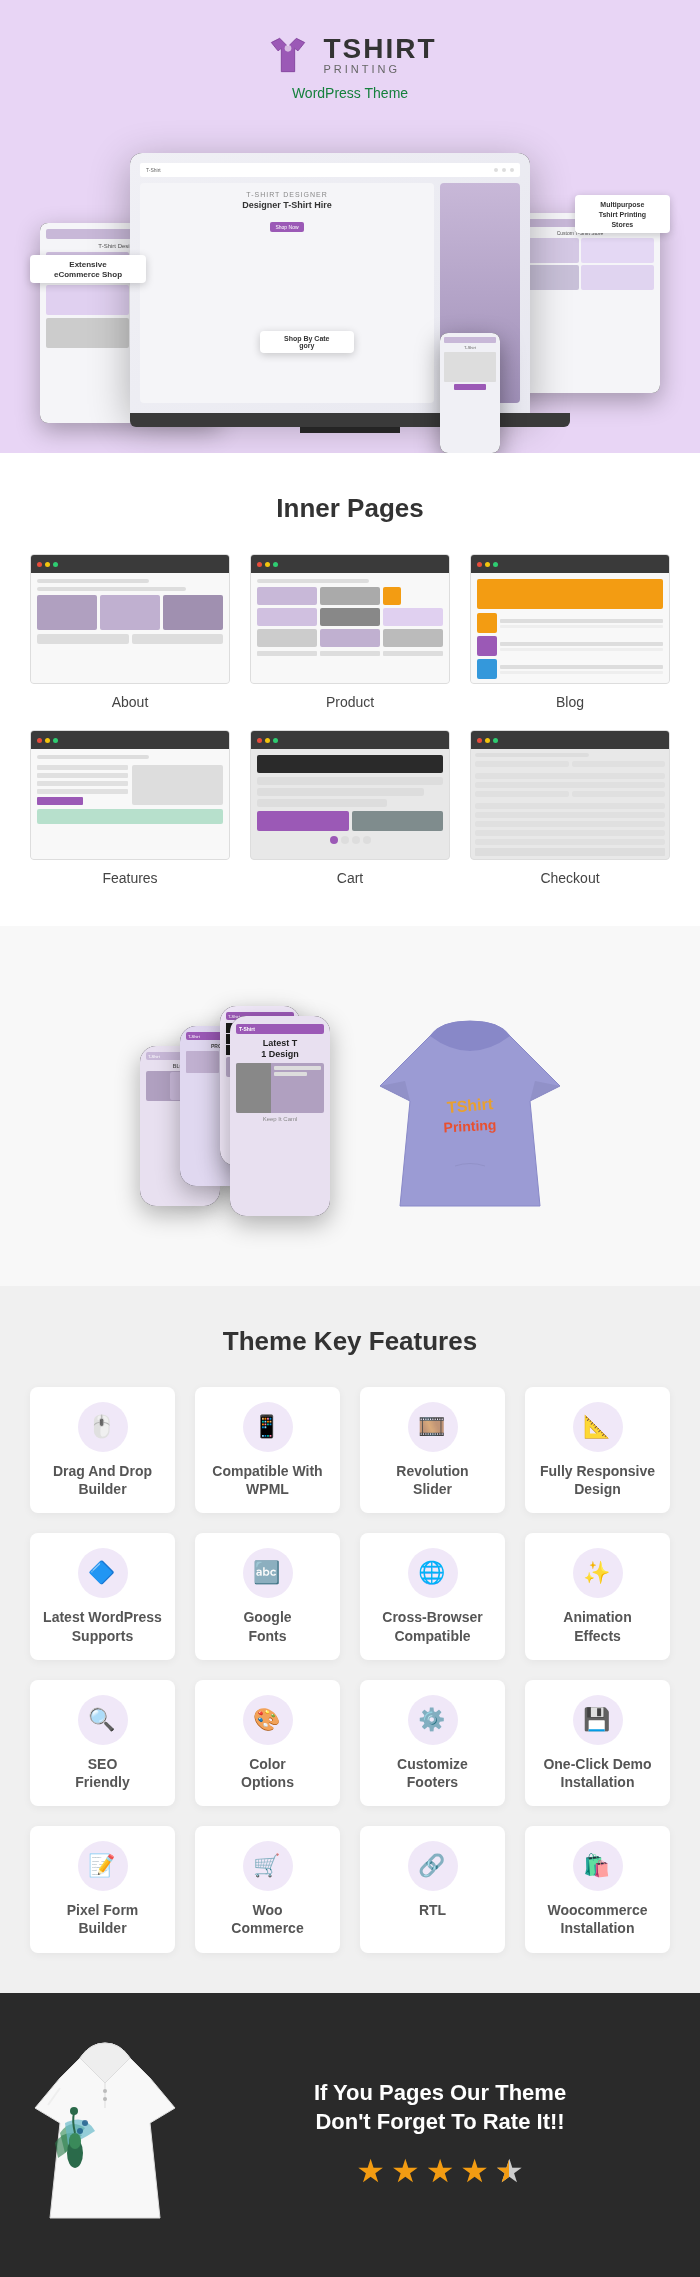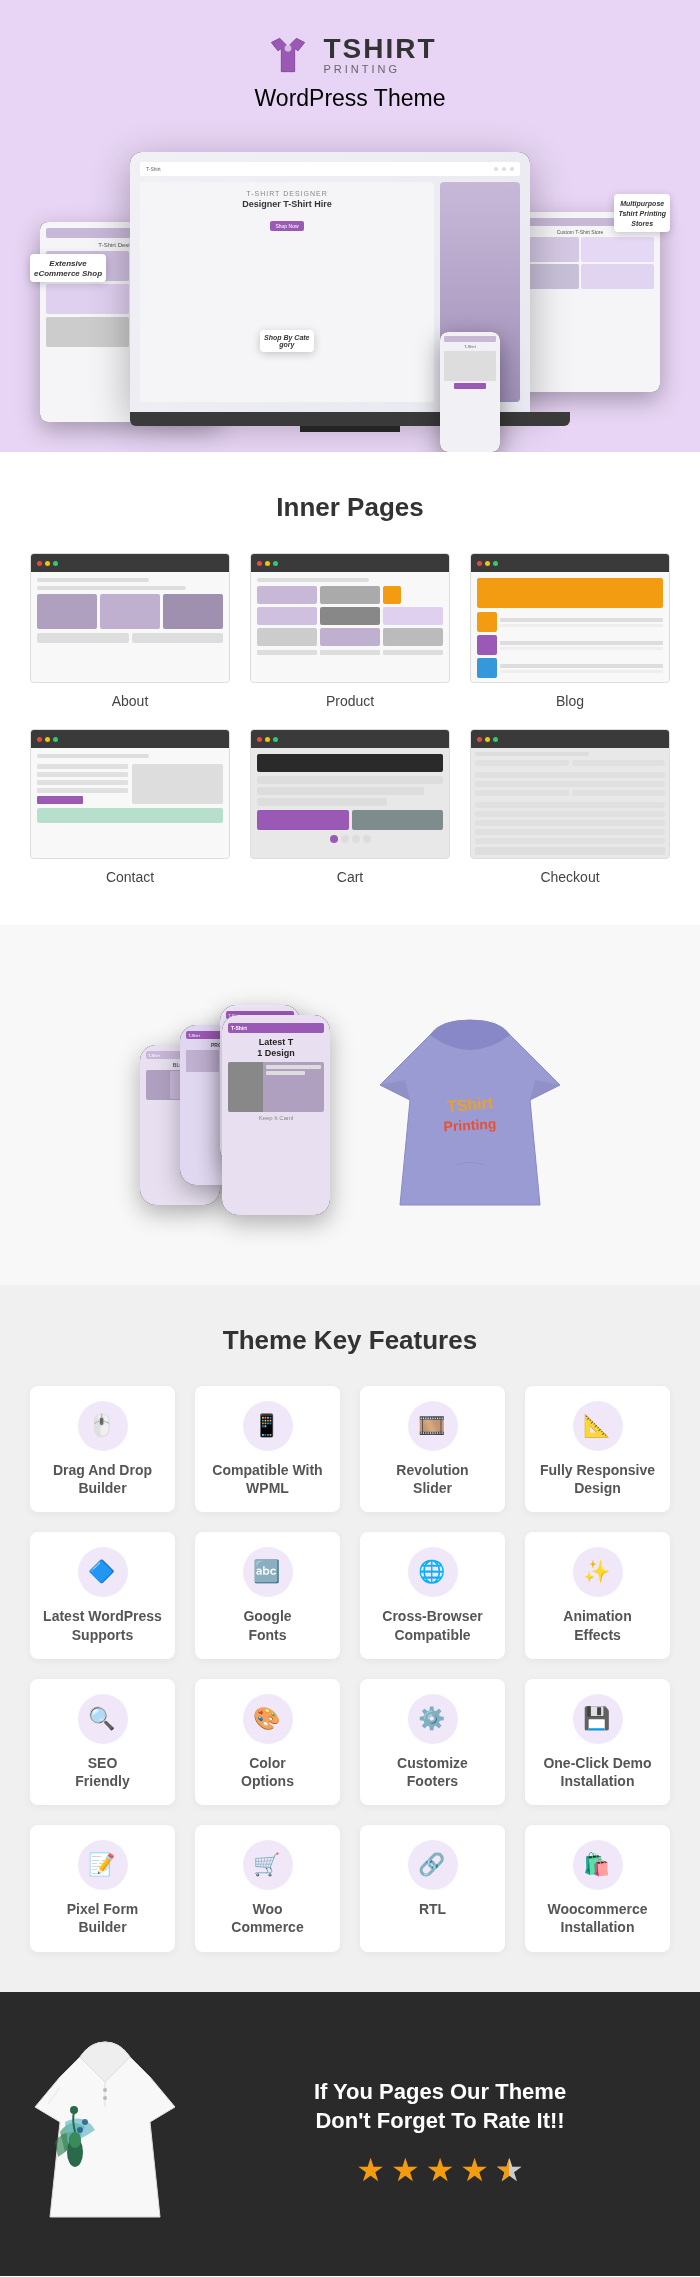--- a/index.html
+++ b/index.html
@@ -39,23 +39,23 @@
       letter-spacing: 2px;
       line-height: 1;
     }
     .logo-sub {
       font-size: 11px;
       color: #666;
       letter-spacing: 3px;
       text-transform: uppercase;
     }
     .wp-theme-label {
-      font-size: 23px;
-      color: #000000;
-      margin-bottom: 20px;
+      font-size: 14px;
+      color: #15803d;
+      margin-bottom: 32px;
     }
     .mockup-laptop {
       width: 400px;
       height: 260px;
       background: #2a2a2a;
       border-radius: 12px 12px 0 0;
       position: relative;
       z-index: 3;
       overflow: hidden;
       box-shadow: 0 10px 40px rgba(0,0,0,0.3);
@@ -182,29 +182,28 @@
       width: 100%;
       height: 100%;
       background: #f0f0f5;
       padding: 4px;
     }
     
     .label-bubble {
       position: absolute;
       background: #fff;
       border-radius: 4px;
-      padding: 4px 4px;
+      padding: 4px 24px;
       font-size: 9px;
       font-weight: bold;
       color: #333;
       box-shadow: 0 2px 8px rgba(0,0,0,0.2);
       white-space: nowrap;
       z-index: 10;
       text-align: center;
-      font-style: italic;
     }
     .bubble-left { left: 10px; bottom: 170px; }
     .bubble-right { right: 10px; bottom: 220px; }
 
     
     .section {
       padding: 40px 30px;
       background: #fff;
     }
     .section-title {
@@ -385,21 +384,21 @@
       z-index: 2;
     }
     .phone-3 {
       width: 80px;
       height: 160px;
       right: 20px;
       top: 20px;
       z-index: 3;
     }
     .phone-4 {
-      width: 108px;
+      width: 100px;
       height: 200px;
       right: -10px;
       top: 30px;
       z-index: 4;
     }
     .phone-screen-inner {
       width: 100%;
       height: 100%;
       background: #f0f0f5;
       padding: 6px;
@@ -726,21 +725,21 @@
               <div style="height:5px;background:#e0e0e0;border-radius:1px;margin-bottom:3px;"></div>
               <div style="height:5px;background:#e0e0e0;border-radius:1px;margin-bottom:3px;"></div>
               <div style="height:5px;background:#e0e0e0;border-radius:1px;margin-bottom:3px;"></div>
               <div style="height:8px;background:#9b59b6;border-radius:1px;width:50%;"></div>
             </div>
             <div style="background:#ddd;border-radius:2px;"></div>
           </div>
           <div style="height:15px;background:#2a6;opacity:0.3;border-radius:2px;margin-top:4px;"></div>
         </div>
       </div>
-      <div class="page-label">Contact</div>
+      <div class="page-label">Features</div>
     </div>
 
     <div class="page-card">
       <div class="page-preview">
         <div class="preview-header">
           <div class="preview-dot pd-red"></div>
           <div class="preview-dot pd-yellow"></div>
           <div class="preview-dot pd-green"></div>
         </div>
         <div class="cart-body">

